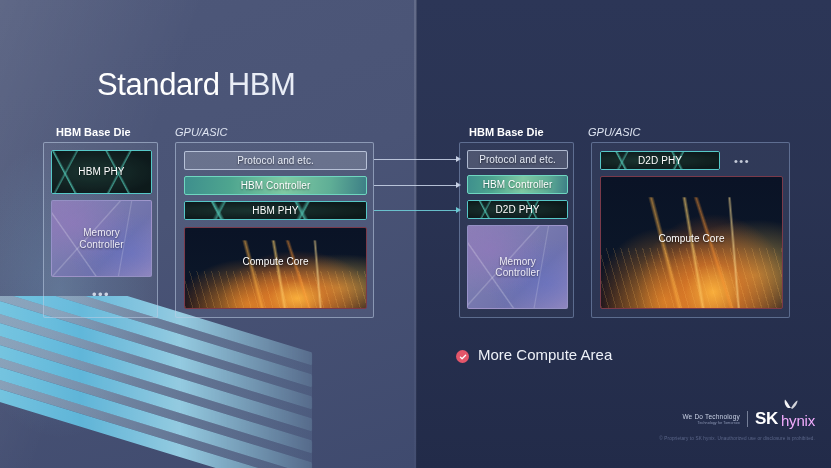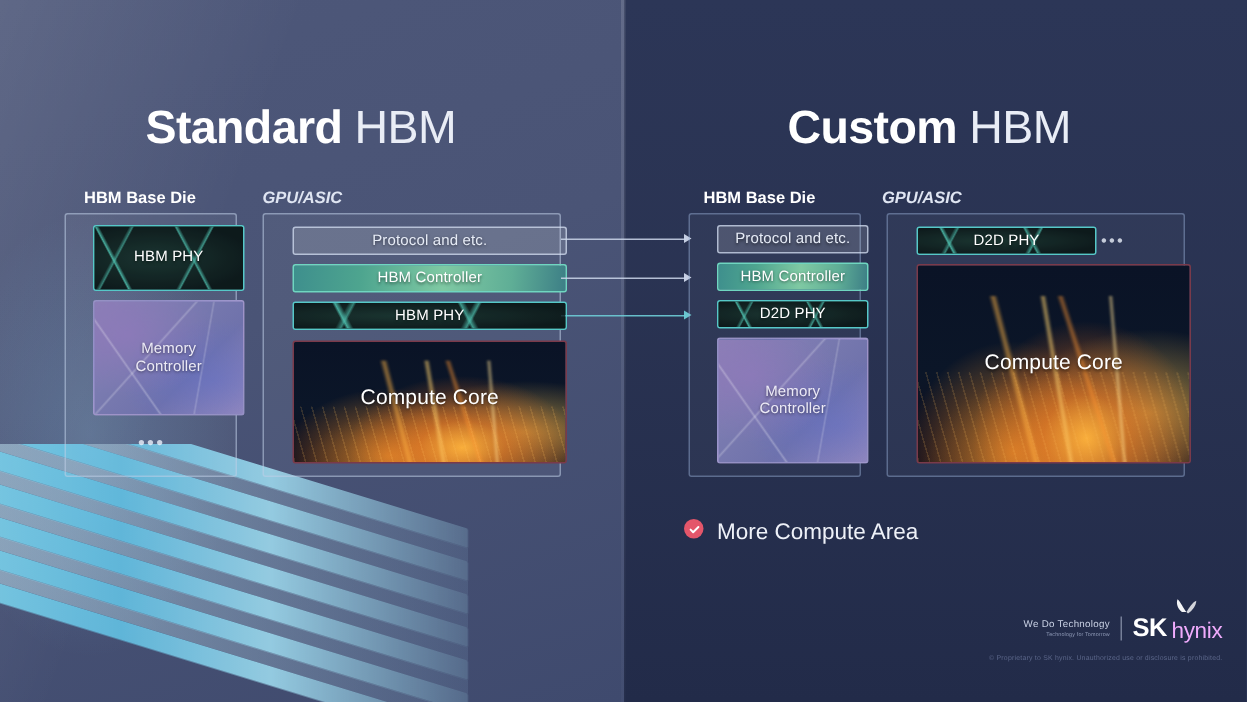--- a/index.html
+++ b/index.html
@@ -65,52 +65,51 @@
     position: absolute; left: -40px; top: 140px; width: 200px; height: 300px;
     background: radial-gradient(ellipse at center, rgba(140,200,235,.22), rgba(0,0,0,0) 70%);
     pointer-events: none;
   }
 
   
   .title {
     position: absolute; color: #ffffff; white-space: nowrap;
     font-size: 31px; letter-spacing: -0.4px;
   }
-  .title .bold { font-weight: 700; }
+  .title .bold { font-weight: 400; }
   .title .light { font-weight: 300; color: #e9edf6; }
   #title-left  { left: 97px;  top: 67px; }
   #title-right { left: 525px; top: 67px; }
 
   
   .caption {
     position: absolute; color: #ffffff; font-size: 11px; font-weight: 700;
     white-space: nowrap;
   }
-  .caption.italic { font-weight: 700; font-style: italic; color: #dfe5f2; }
+  .caption.italic { font-weight: 400; font-style: italic; color: #dfe5f2; }
 
   
   .panel {
     position: absolute;
     border: 1px solid rgba(190,205,230,0.55);
     background: rgba(255,255,255,0.045);
     border-radius: 2px;
   }
   .panel.dark {
     border: 1px solid rgba(150,175,215,0.45);
     background: rgba(255,255,255,0.03);
   }
 
   
   .blk {
     position: absolute;
     display: flex; align-items: center; justify-content: center;
     color: #fff; font-size: 10px; letter-spacing: .1px;
     border-radius: 2px; text-align: center; line-height: 1.15;
     overflow: hidden;
-    margin-left: 11px;
   }
   .blk span { position: relative; z-index: 3; text-shadow: 0 1px 2px rgba(0,0,0,.5); }
 
   .blk-protocol {
     background: rgba(255,255,255,0.14);
     border: 1px solid rgba(210,220,240,0.75);
     color: #e7ecf7;
   }
   .blk-hbmctrl {
     border: 1px solid #6fd6c0;
@@ -140,21 +139,21 @@
   }
   .blk-memctrl::before {
     content: ""; position: absolute; inset: 0; z-index: 1;
     background:
       linear-gradient(55deg, rgba(255,255,255,0) 28%, rgba(255,255,255,.25) 29%, rgba(255,255,255,0) 30%),
       linear-gradient(-48deg, rgba(255,255,255,0) 58%, rgba(255,255,255,.22) 59%, rgba(255,255,255,0) 60%),
       linear-gradient(100deg, rgba(255,255,255,0) 70%, rgba(255,255,255,.18) 71%, rgba(255,255,255,0) 72%);
   }
   .blk-core {
     border: 1px solid #7a3a4a;
-    color: #ffffff; font-size: 14px;
+    color: #ffffff; font-size: 10px;
     background:
       radial-gradient(ellipse at 62% 88%, rgba(255,180,60,.95) 0%, rgba(255,120,30,.55) 18%, rgba(0,0,0,0) 48%),
       radial-gradient(ellipse at 35% 95%, rgba(255,150,40,.7) 0%, rgba(0,0,0,0) 42%),
       radial-gradient(ellipse at 85% 75%, rgba(255,200,80,.6) 0%, rgba(0,0,0,0) 40%),
       linear-gradient(180deg, #0a1326 0%, #0b1628 55%, #140f1c 100%);
   }
   .blk-core::before {
     content: ""; position: absolute; inset: 0; z-index: 1;
     background:
       linear-gradient(72deg, rgba(255,170,60,0) 40%, rgba(255,180,70,.55) 41.4%, rgba(255,170,60,0) 42.8%),
@@ -187,21 +186,21 @@
   .arrow-head {
     position: absolute; width: 0; height: 0;
     border-top: 3px solid transparent;
     border-bottom: 3px solid transparent;
     border-left: 5px solid rgba(205,215,235,0.95);
   }
   .arrow-head.teal { border-left-color: rgba(110,205,215,0.95); }
 
   
   .bullet-row {
-    position: absolute; display: flex; align-items: flex-start; gap: 9px;
+    position: absolute; display: flex; align-items: flex-end; gap: 9px;
     color: #eef1f8; font-size: 15px; white-space: nowrap;
   }
   .check {
     width: 13px; height: 13px; border-radius: 50%;
     background: #e4566a; flex: 0 0 auto;
     display: flex; align-items: center; justify-content: center;
   }
   .check svg { display: block; }
 
   
@@ -287,24 +286,20 @@
 
   <div class="arrow-line" style="left:374px; top:159px; width:83px;"></div>
   <div class="arrow-head" style="left:456px; top:156px;"></div>
 
   <div class="arrow-line" style="left:374px; top:185px; width:83px;"></div>
   <div class="arrow-head" style="left:456px; top:182px;"></div>
 
   <div class="arrow-line teal" style="left:374px; top:210px; width:83px;"></div>
   <div class="arrow-head teal" style="left:456px; top:207px;"></div>
 
-  <div class="title" id="title-right">
-    <span class="bold">Custom</span>
-    <span class="light">HBM</span>
-  </div>
 
   <div class="caption" style="left:469px; top:126px;">HBM Base Die</div>
   <div class="caption italic" style="left:588px; top:126px;">GPU/ASIC</div>
 
   <div class="panel dark" style="left:459px; top:142px; width:115px; height:176px;">
     <div class="blk blk-protocol" style="left:7px; top:7px; width:101px; height:19px;">
       <span>Protocol and etc.</span>
     </div>
     <div class="blk blk-hbmctrl" style="left:7px; top:32px; width:101px; height:19px;">
       <span>HBM Controller</span>

